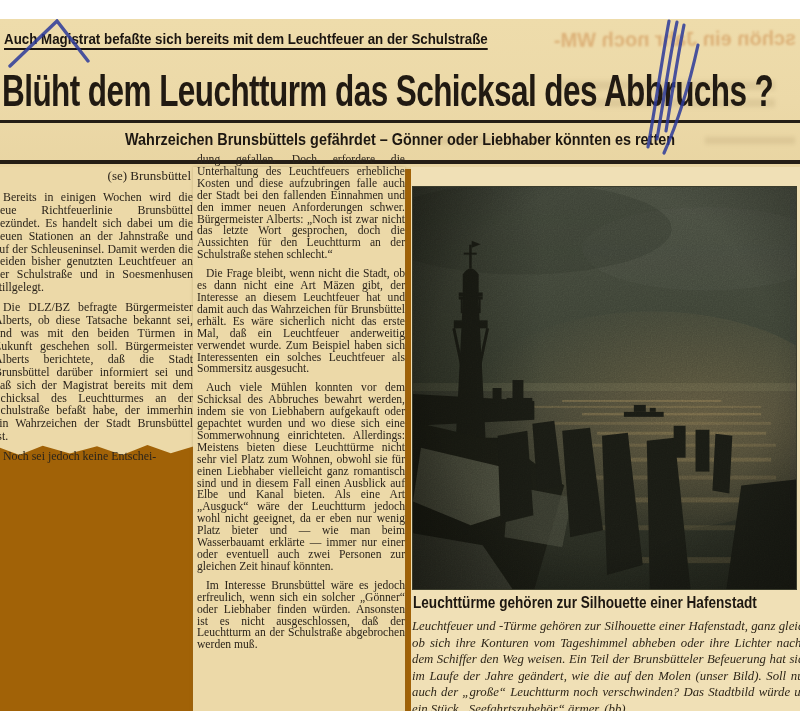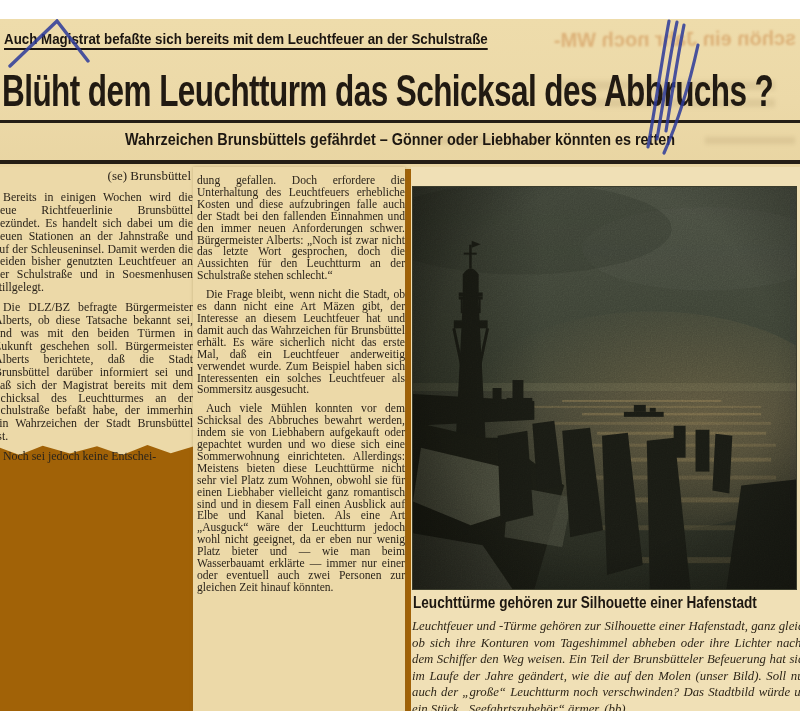--- a/index.html
+++ b/index.html
@@ -26,21 +26,21 @@
   #rule-b{top:141px;height:4px;}
   .subhead{position:absolute;left:50px;top:112px;width:700px;text-align:center;
      font:bold 16px "Liberation Sans",sans-serif;color:#1d1711;
      transform:scaleX(.9);transform-origin:center top;white-space:nowrap;}
 
   .bodycol{position:absolute;color:#2b241b;text-align:justify;}
   .bodycol p{margin:0 0 7px 0;text-indent:9px;}
   #col1{left:-6px;top:151px;width:199px;font-size:11.9px;line-height:12.9px;}
   #col1 .byline{text-align:right;text-indent:0;margin:0 2px 8px 0;font-size:13px;}
   #col1 .byline .by-name{font-weight:normal;}
-  #col2{left:197px;top:156px;width:208px;font-size:11.6px;line-height:11.9px;}
+  #col2{left:197px;top:135px;width:208px;font-size:11.6px;line-height:11.9px;}
 
   .photo{position:absolute;left:412px;top:167px;width:385px;height:404px;
      border:1px solid rgba(40,34,18,.45);box-sizing:border-box;background:#4c5242;}
   .cap-title{position:absolute;left:413px;top:574px;white-space:nowrap;
      font:bold 17px "Liberation Sans",sans-serif;color:#1d1711;
      transform:scaleX(.8);transform-origin:left top;}
   .cap-text{position:absolute;left:412px;top:599px;width:398px;text-align:justify;
      font:italic 12.8px "Liberation Serif",serif;line-height:16.6px;color:#2e2619;}
 
   .ghost{position:absolute;top:9px;right:-10px;width:270px;text-align:center;
@@ -80,20 +80,21 @@
     <p class="byline"><span>(se)</span> <span class="by-name">Brunsbüttel</span></p>
     <p>Bereits in einigen Wochen wird die neue Richtfeuerlinie Brunsbüttel gezündet. Es handelt sich dabei um die neuen Stationen an der Jahnstraße und auf der Schleuseninsel. Damit werden die beiden bisher genutzten Leuchtfeuer an der Schulstraße und in Soesmenhusen stillgelegt.</p>
     <p>Die DLZ/BZ befragte Bürgermeister Alberts, ob diese Tatsache bekannt sei, und was mit den beiden Türmen in Zukunft geschehen soll. Bürgermeister Alberts berichtete, daß die Stadt Brunsbüttel darüber informiert sei und daß sich der Magistrat bereits mit dem Schicksal des Leuchtturmes an der Schulstraße befaßt habe, der immerhin ein Wahrzeichen der Stadt Brunsbüttel ist.</p>
     <p>Noch sei jedoch keine Entschei-</p>
   </div>
 
   <div class="bodycol" id="col2">
     <p style="text-indent:0">dung gefallen. Doch erfordere die Unterhaltung des Leuchtfeuers erhebliche Kosten und diese aufzubringen falle auch der Stadt bei den fallenden Einnahmen und den immer neuen Anforderungen schwer. Bürgermeister Alberts: „Noch ist zwar nicht das letzte Wort gesprochen, doch die Aussichten für den Leuchtturm an der Schulstraße stehen schlecht.“</p>
     <p>Die Frage bleibt, wenn nicht die Stadt, ob es dann nicht eine Art Mäzen gibt, der Interesse an diesem Leuchtfeuer hat und damit auch das Wahrzeichen für Brunsbüttel erhält. Es wäre sicherlich nicht das erste Mal, daß ein Leuchtfeuer anderweitig verwendet wurde. Zum Beispiel haben sich Interessenten ein solches Leuchtfeuer als Sommersitz ausgesucht.</p>
     <p>Auch viele Mühlen konnten vor dem Schicksal des Abbruches bewahrt werden, indem sie von Liebhabern aufgekauft oder gepachtet wurden und wo diese sich eine Sommerwohnung einrichteten. Allerdings: Meistens bieten diese Leuchttürme nicht sehr viel Platz zum Wohnen, obwohl sie für einen Liebhaber vielleicht ganz romantisch sind und in diesem Fall einen Ausblick auf Elbe und Kanal bieten. Als eine Art „Ausguck“ wäre der Leuchtturm jedoch wohl nicht geeignet, da er eben nur wenig Platz bieter und — wie man beim Wasserbauamt erklärte — immer nur einer oder eventuell auch zwei Personen zur gleichen Zeit hinauf könnten.</p>
+    <p>Im Interesse Brunsbüttel wäre es jedoch erfreulich, wenn sich ein solcher „Gönner“ oder Liebhaber finden würden. Ansonsten ist es nicht ausgeschlossen, daß der Leuchtturm an der Schulstraße abgebrochen werden muß.</p>
   </div>
 
   <svg class="photo" viewBox="0 0 385 404" preserveAspectRatio="none">
     <defs>
       <linearGradient id="skyGrad" x1="0" y1="0" x2="0" y2="1">
         <stop offset="0" stop-color="#5d6353"></stop>
         <stop offset="1" stop-color="#49503f"></stop>
       </linearGradient>
       <linearGradient id="waterGrad" x1="0" y1="0" x2="0" y2="1">
         <stop offset="0" stop-color="#4d5142"></stop>

